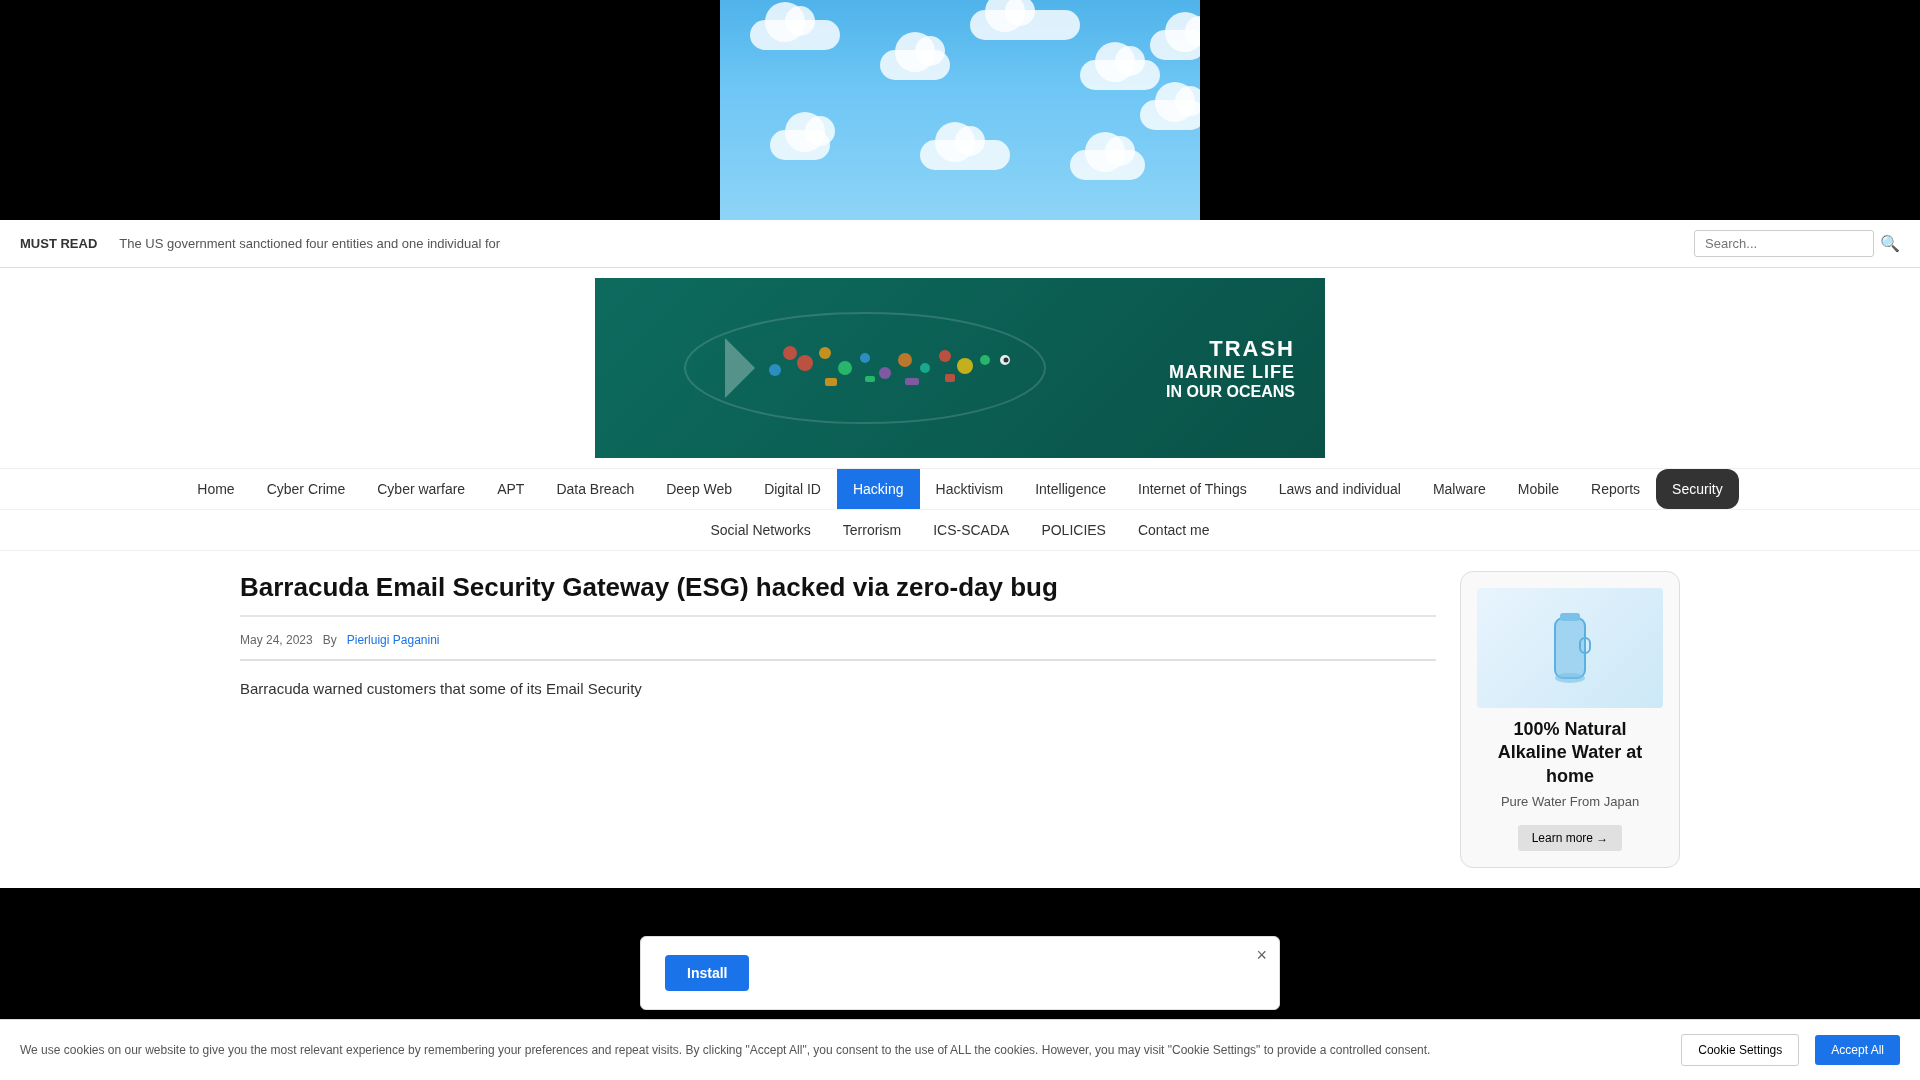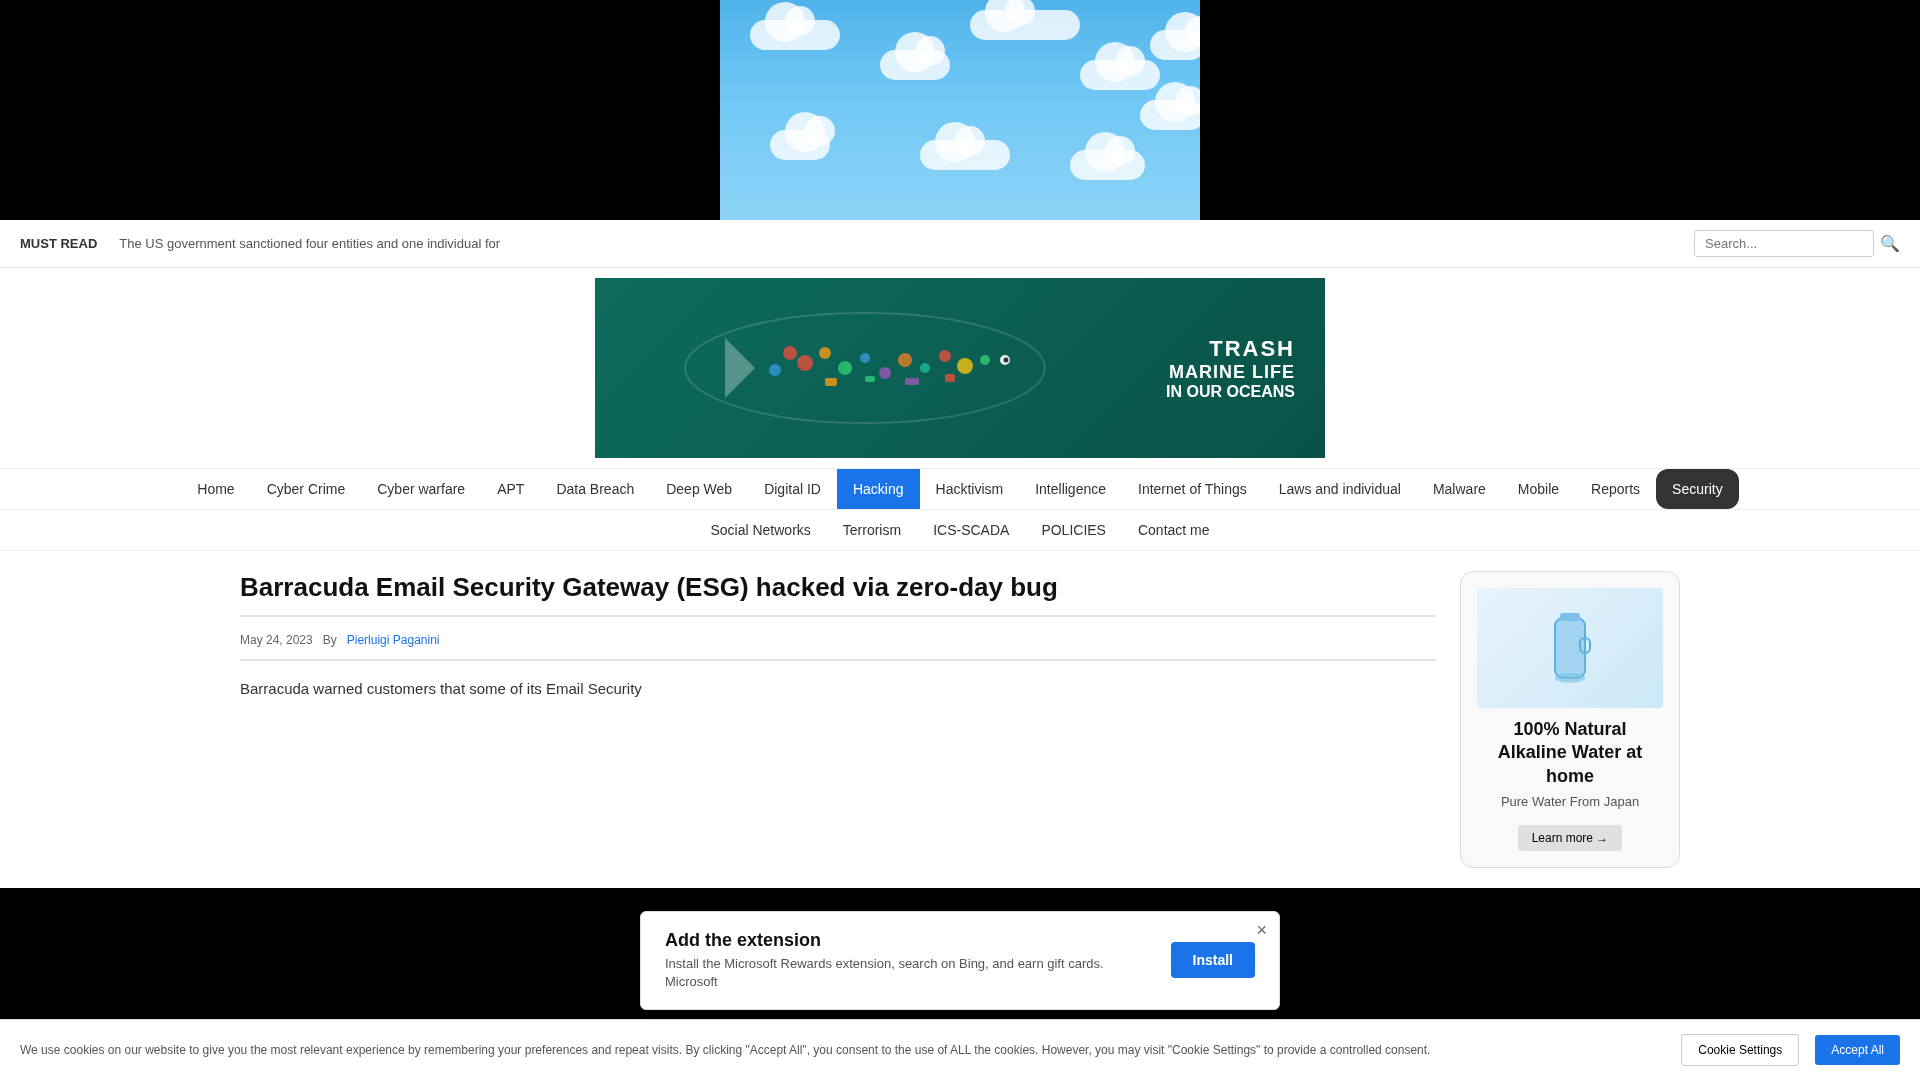--- a/index.html
+++ b/index.html
@@ -422,24 +422,20 @@
       </div>
       <div class="ad-title">100% Natural Alkaline Water at home</div>
       <div class="ad-subtitle">Pure Water From Japan</div>
       <button class="ad-learn-btn">Learn more →</button>
     </div>
   </div>
 </div>
 
 <div class="extension-popup" style="position:fixed;bottom:70px;left:50%;transform:translateX(-50%);">
   <button class="extension-close-btn" style="position:absolute;top:8px;right:12px;background:none;border:none;font-size:18px;cursor:pointer;color:#666;">×</button>
-  <div class="extension-text-block">
-    <div class="extension-title">Add the extension</div>
-    <div class="extension-desc">Install the Microsoft Rewards extension, search on Bing, and earn gift cards. Microsoft</div>
-  </div>
   <button class="extension-install-btn">Install</button>
 </div>
 
 <div class="cookie-banner">
   <span class="cookie-text">We use cookies on our website to give you the most relevant experience by remembering your preferences and repeat visits. By clicking "Accept All", you consent to the use of ALL the cookies. However, you may visit "Cookie Settings" to provide a controlled consent.</span>
   <button class="cookie-settings-btn">Cookie Settings</button>
   <button class="cookie-accept-btn">Accept All</button>
 </div>
 
 </body></html>

